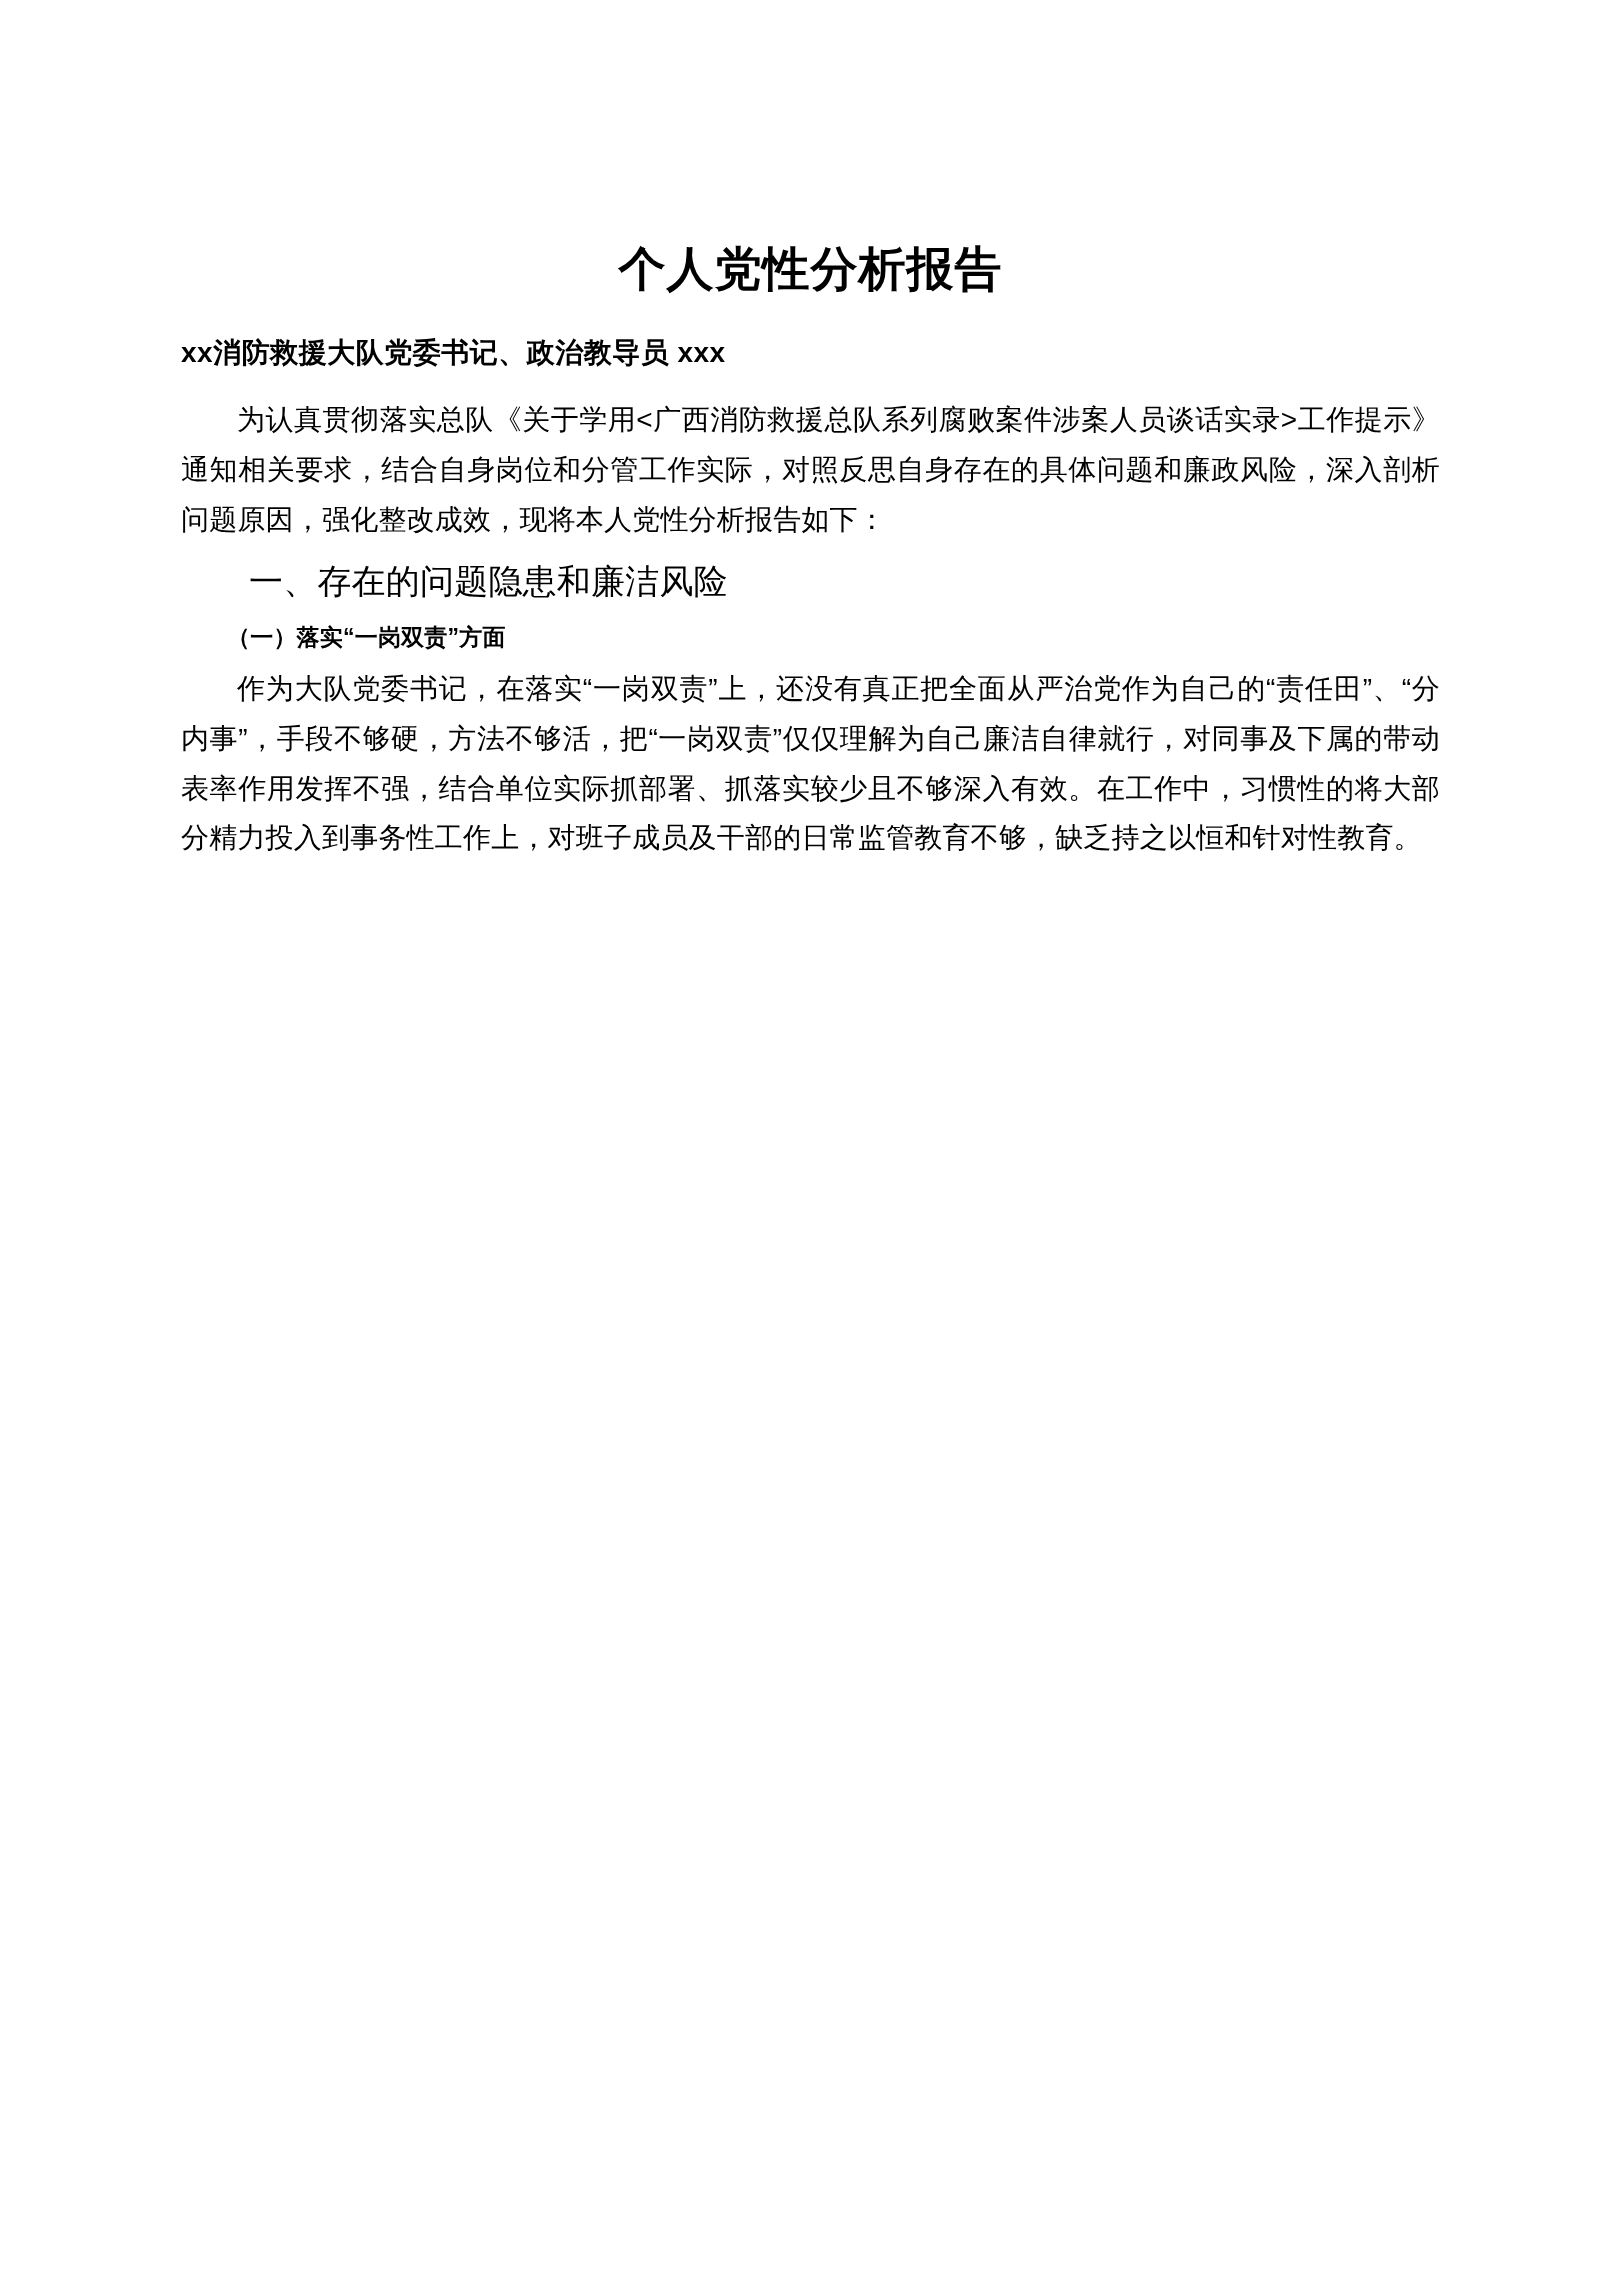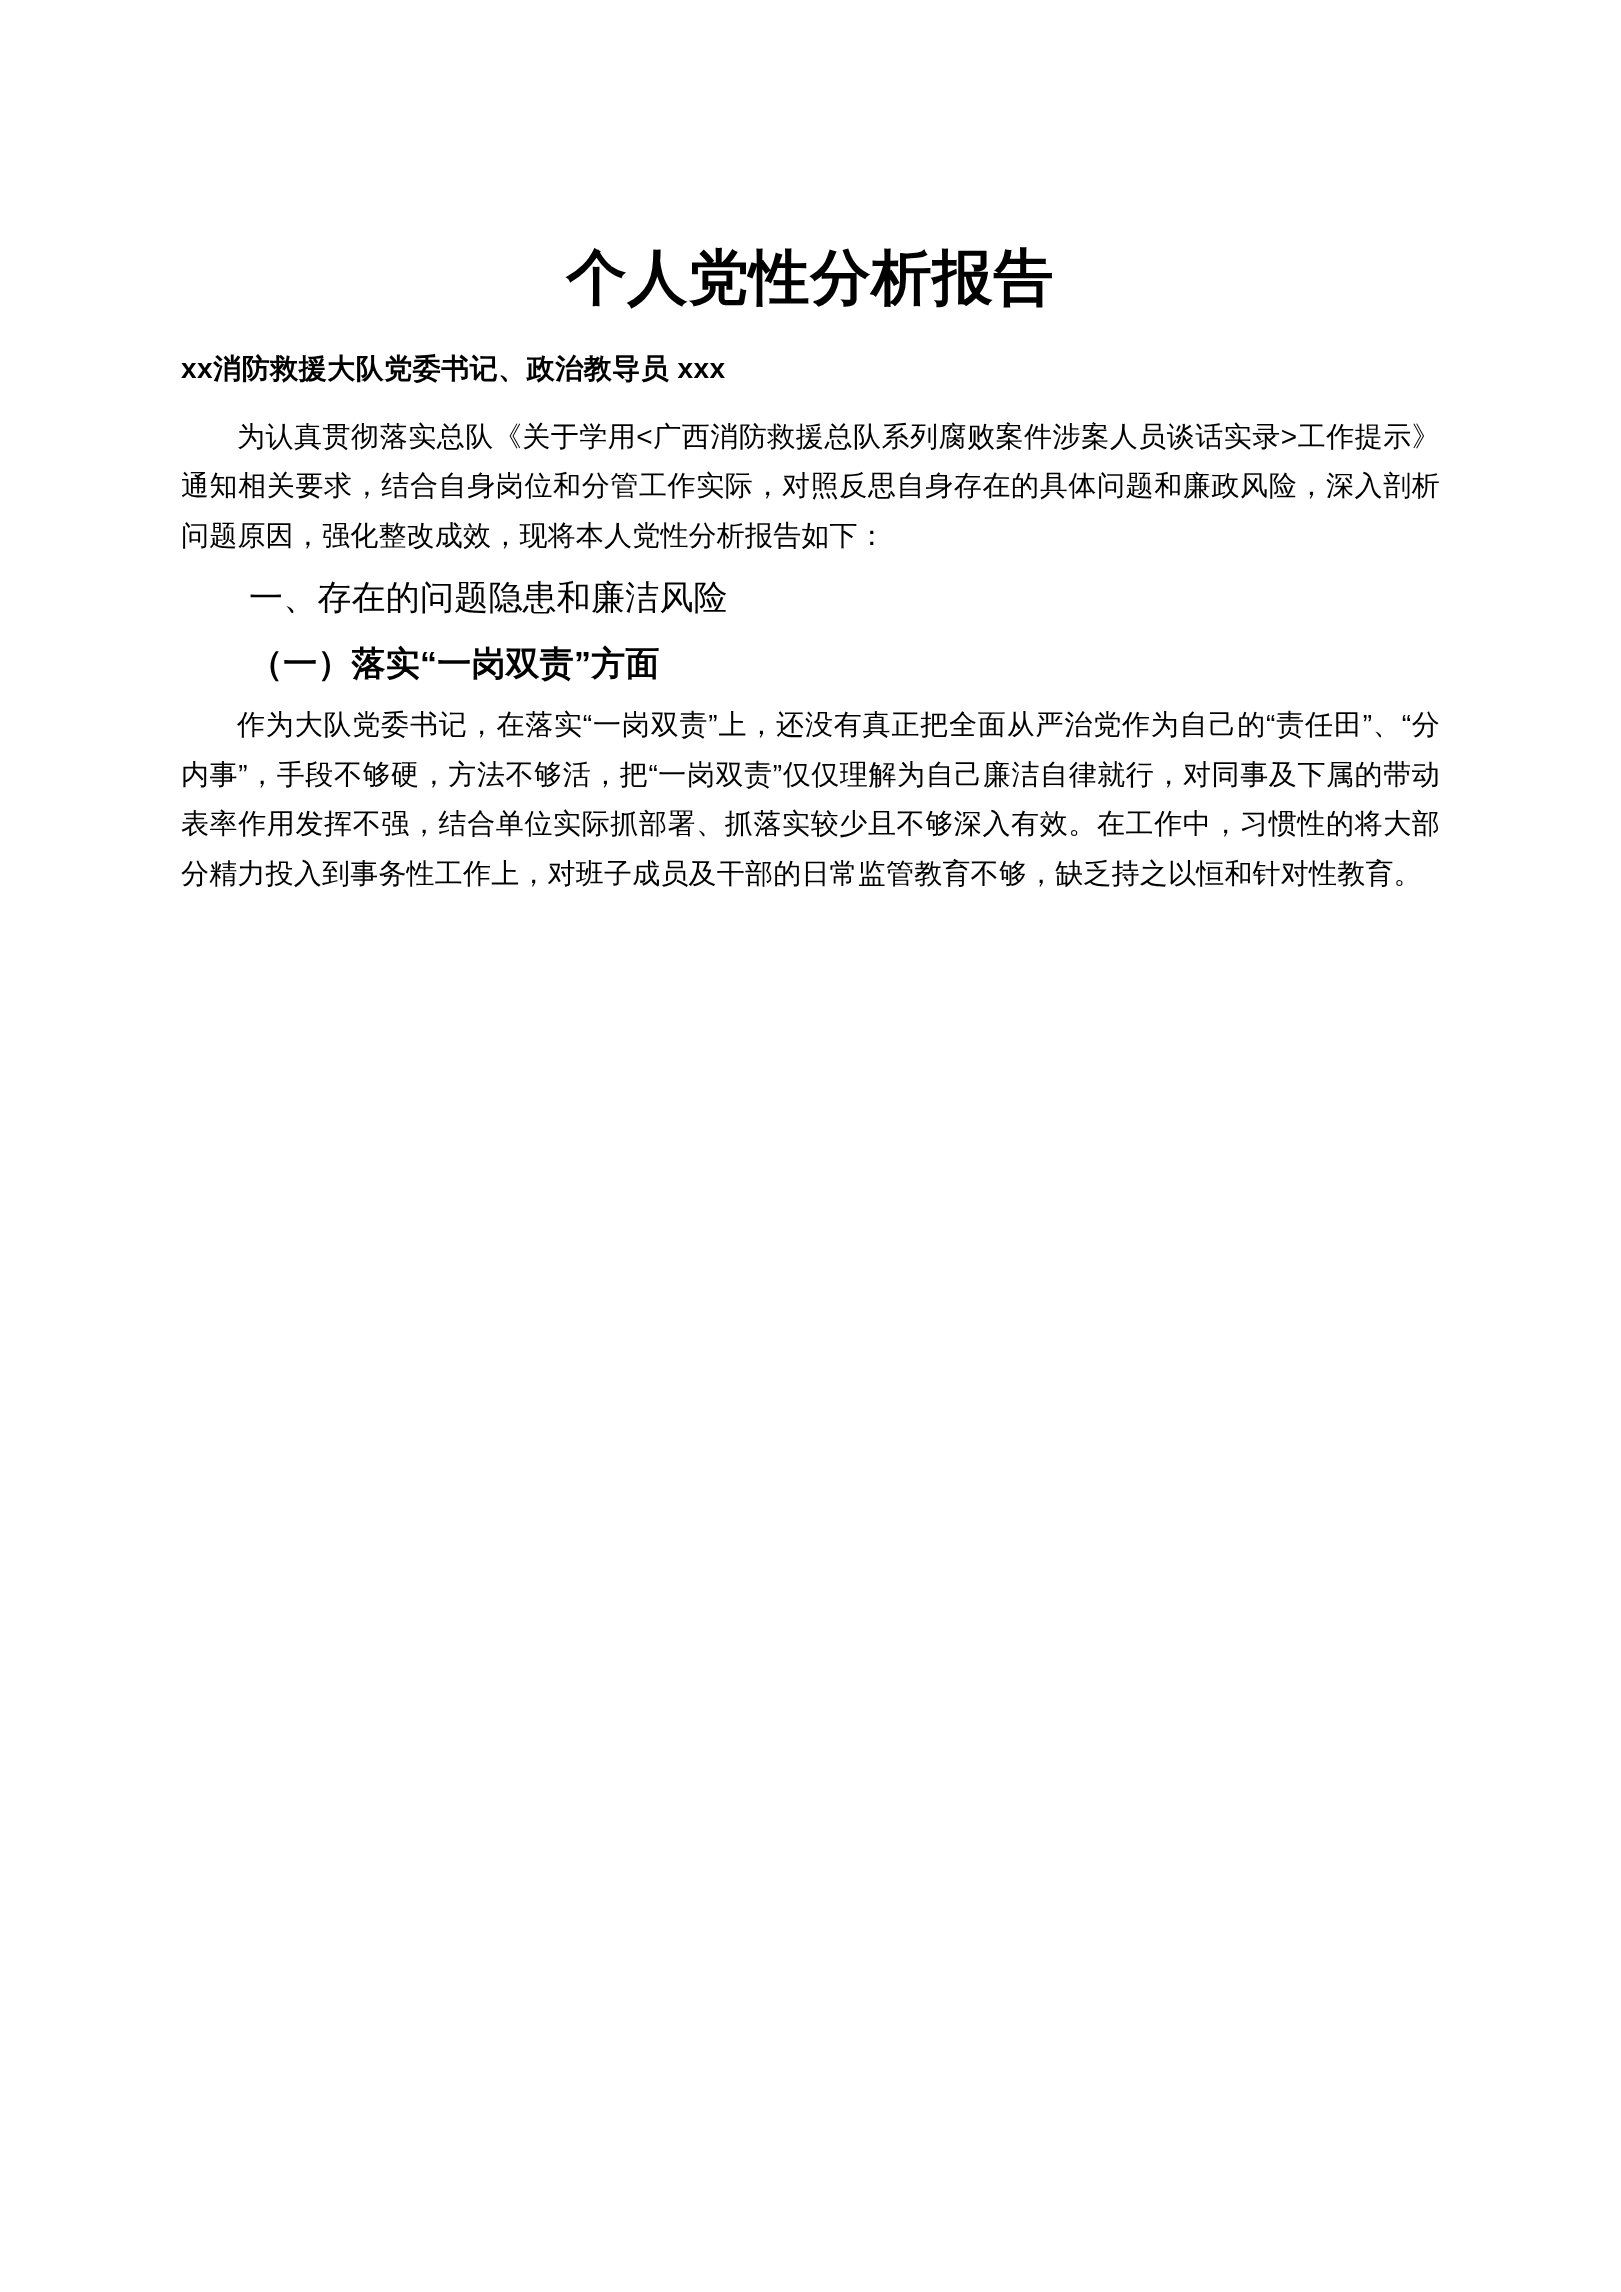--- a/index.html
+++ b/index.html
@@ -15,21 +15,21 @@
     width: 1621px;
     height: 2293px;
     margin: 0 auto;
     background: #ffffff;
     box-sizing: border-box;
     padding: 240px 181px 118px 181px;
     position: relative;
     overflow: hidden;
   }
   .doc-title {
-    font-size: 60px;
+    font-size: 47px;
     font-weight: bold;
     text-align: center;
     letter-spacing: 1px;
     margin: 0 0 33px 0;
     line-height: 1.25;
   }
   .byline {
     font-size: 28px;
     font-weight: bold;
     text-align: left;
@@ -48,21 +48,21 @@
   }
   p.section-heading {
     font-size: 34px;
     line-height: 1.78;
     margin: 0 0 5.9px 0;
     text-indent: 2em;
     text-align: left;
     letter-spacing: 0.2px;
   }
   p.sub-heading {
-    font-size: 34px;
+    font-size: 23px;
     line-height: 1.78;
     margin: 0 0 5.9px 0;
     text-indent: 2em;
     text-align: left;
     font-weight: bold;
     letter-spacing: 0.2px;
   }
 </style>
 </head>
 <body>

